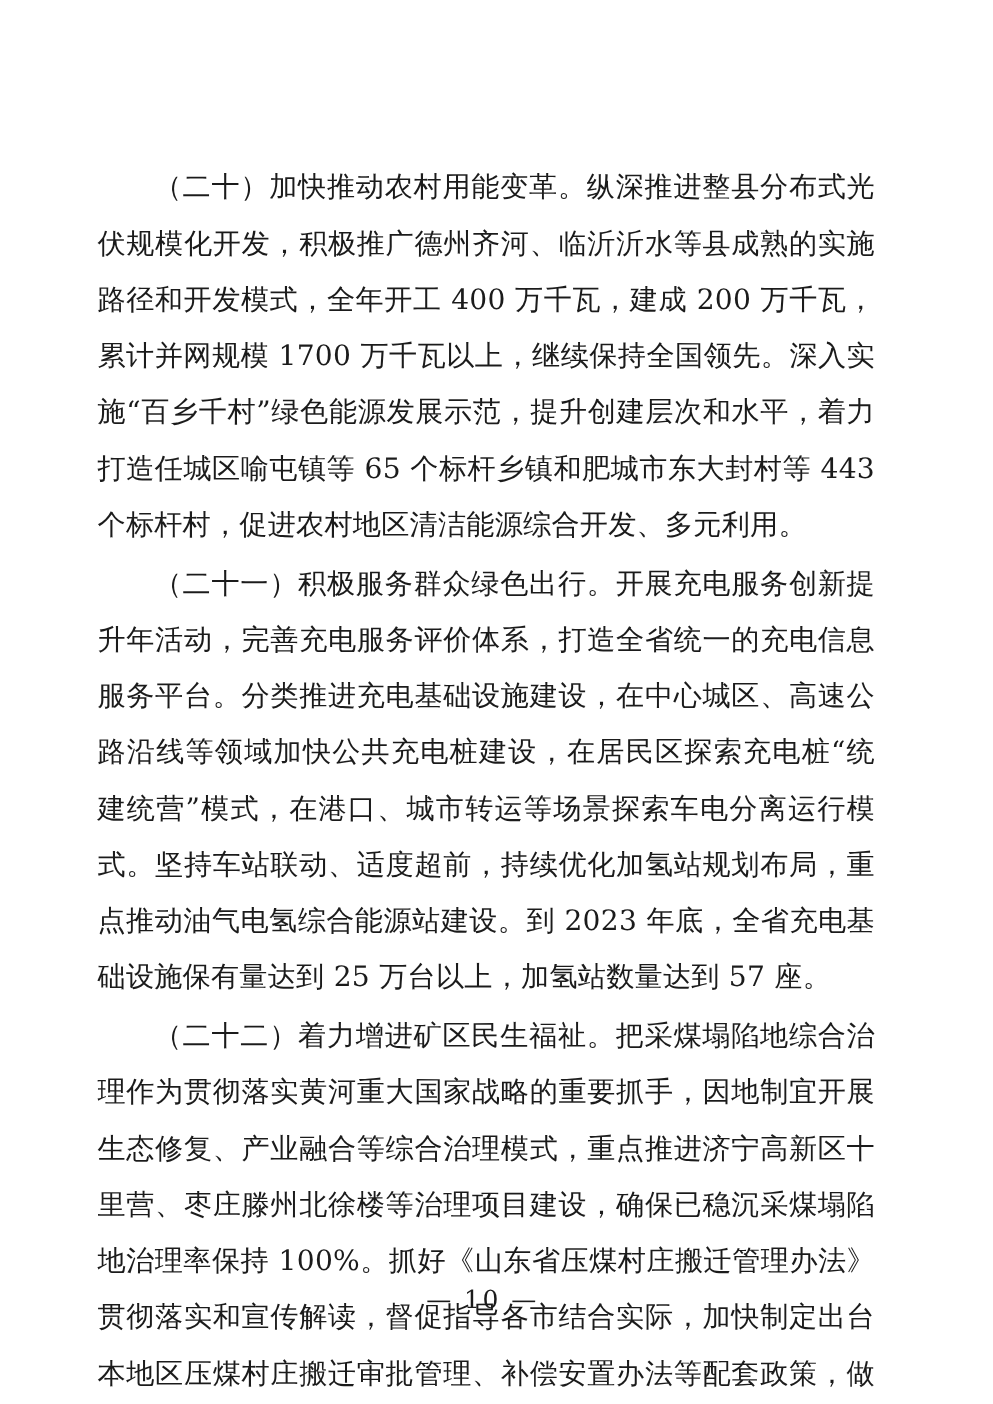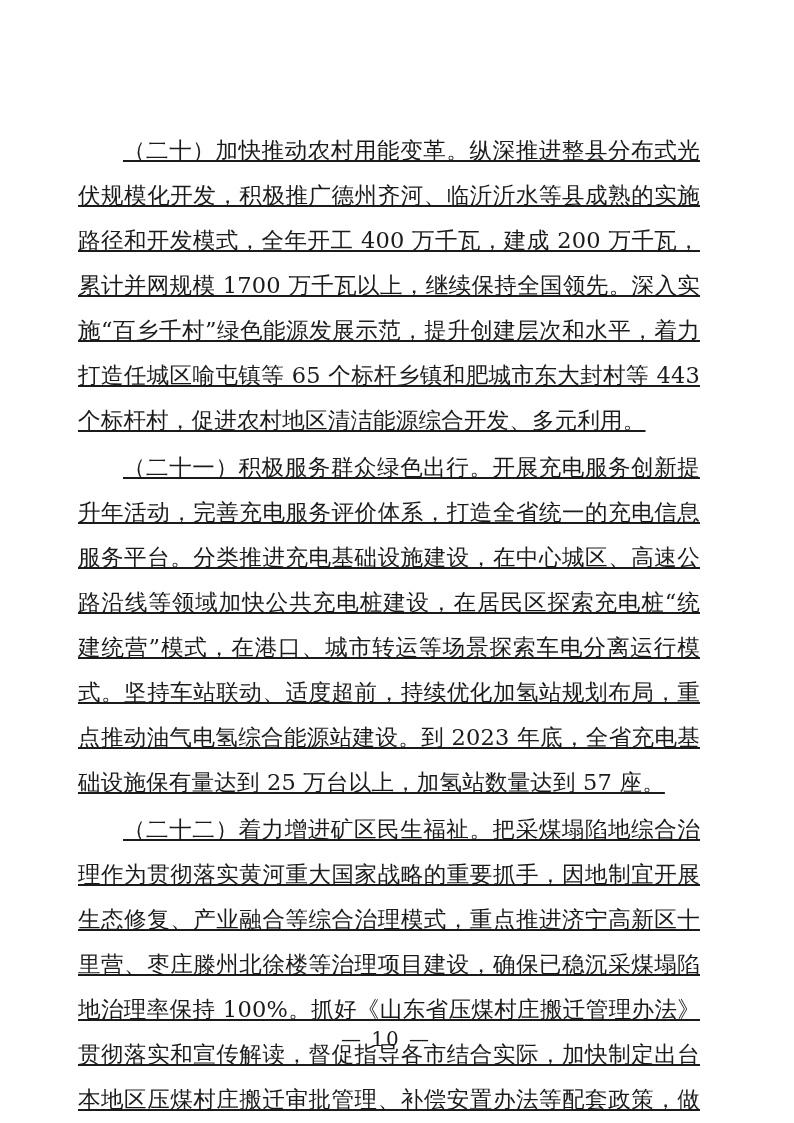--- a/index.html
+++ b/index.html
@@ -9,21 +9,20 @@
   }
   .page {
     position: relative;
     width: 772px;
     height: 1123px;
     background: #ffffff;
     box-sizing: border-box;
     padding: 128px 72px 32px 78px;
     font-family: "DejaVu Serif", "Liberation Serif", serif;
     color: #1b1b1b;
-    text-decoration: underline;
   }
   .body-text {
     font-size: 22.5px;
     line-height: 45px;
     text-align: justify;
     text-justify: inter-ideograph;
     letter-spacing: 0.2px;
   }
   .para {
     text-indent: 2em;

